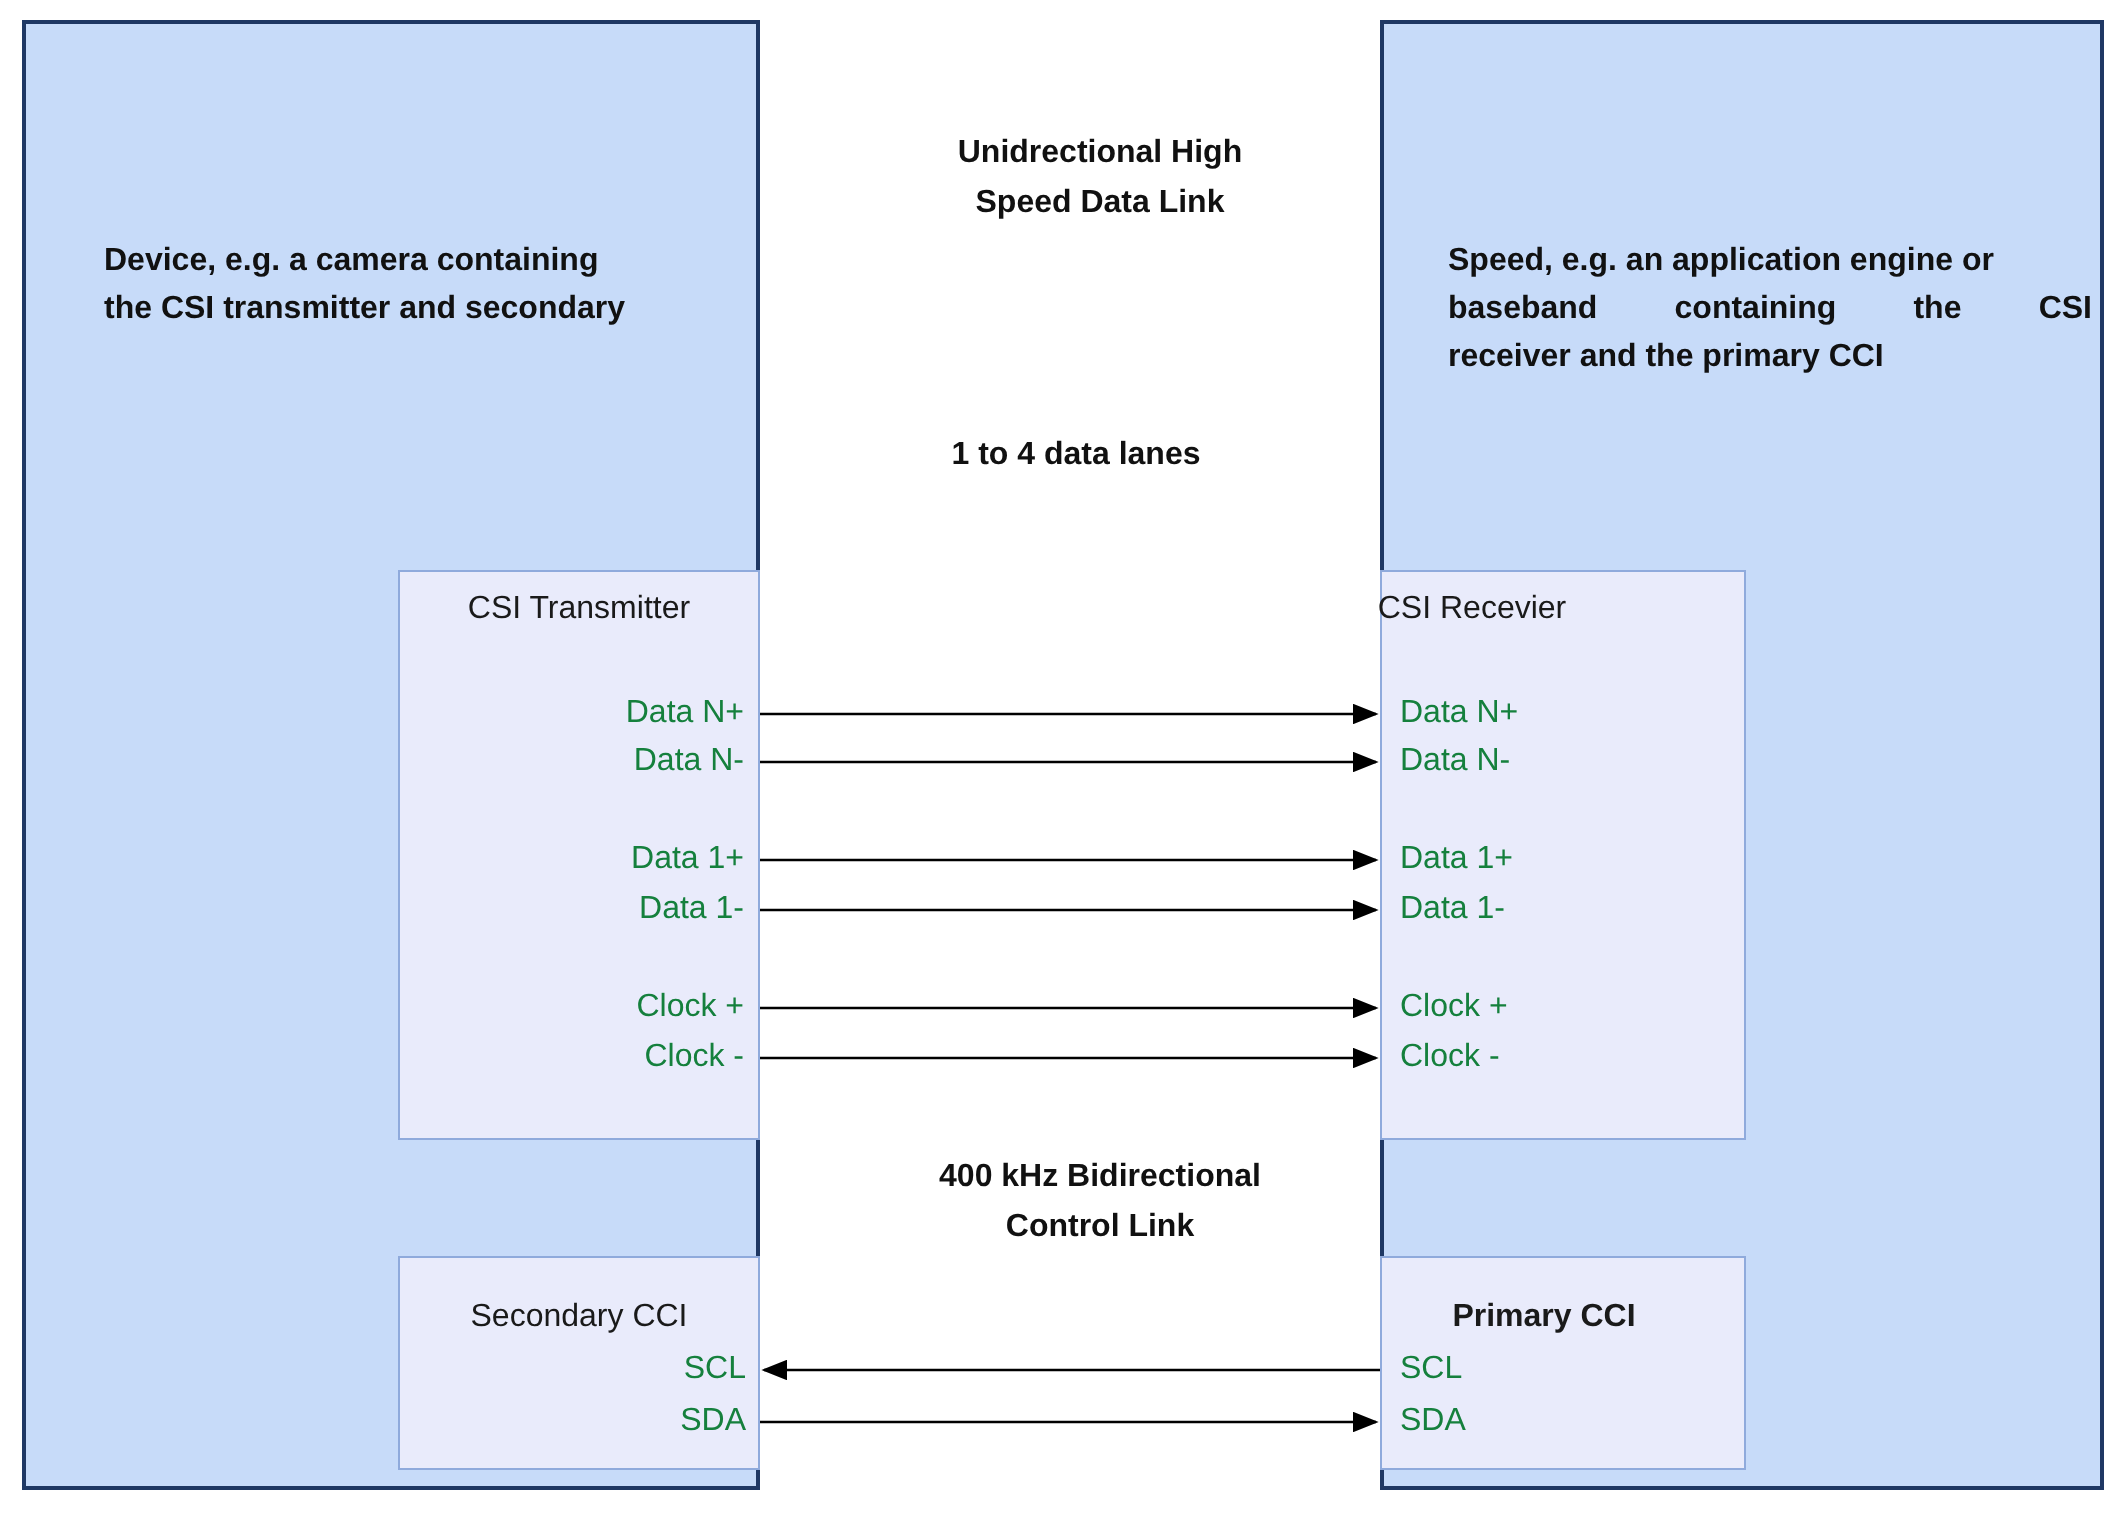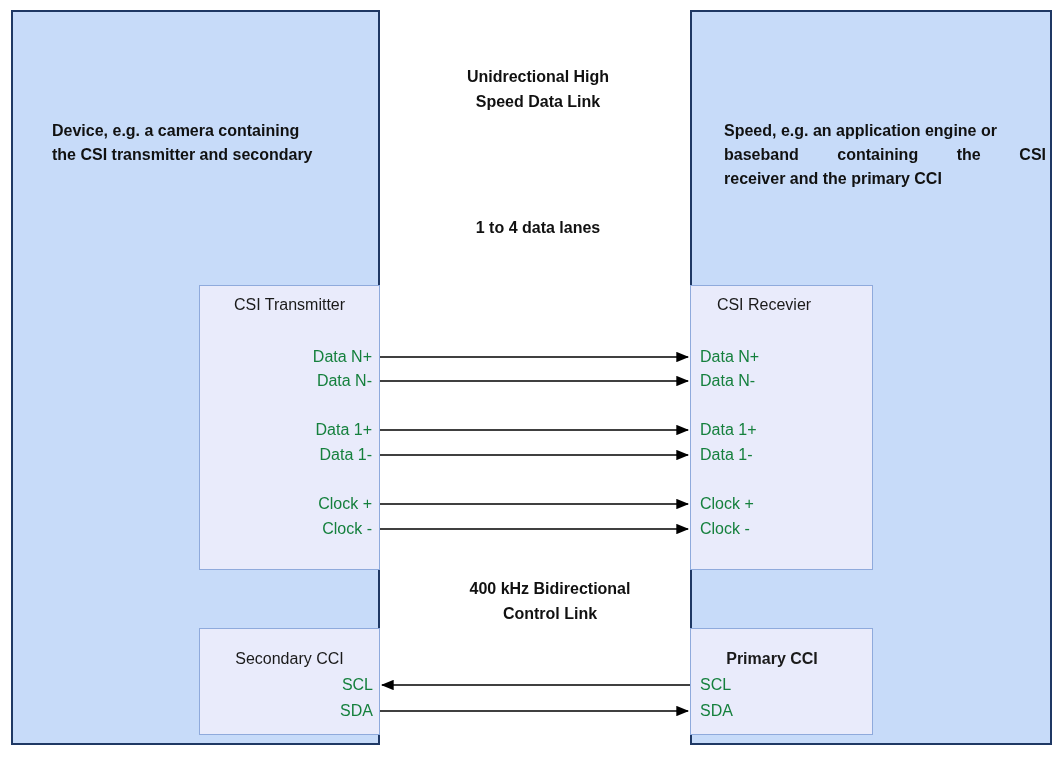--- a/index.html
+++ b/index.html
@@ -43,34 +43,34 @@
   .justify-last { white-space: normal; text-align: justify; text-align-last: justify; }
 
   .center-label {
     position: absolute;
     text-align: center;
     color: #111111;
     font-weight: bold;
     font-size: 16px;
     line-height: 25px;
   }
-  #data-link-label    { left: 380px; top: 64px;  width: 316px; }
+  #data-link-label    { left: 380px; top: 64px;  width: 316px; padding-left: 12px; }
   #lanes-label        { left: 380px; top: 217px; width: 316px; line-height: 22px; }
   #control-link-label { left: 392px; top: 576px; width: 316px; }
 
   .box-title {
     position: absolute;
     color: #1a1a1a;
     font-size: 16px;
     line-height: 22px;
     text-align: center;
     white-space: nowrap;
   }
   #tx-title  { left: 200px; top: 294px; width: 179px; }
-  #rx-title  { left: 683px; top: 294px; width: 162px; }
+  #rx-title  { left: 655px; top: 294px; width: 162px; }
   #sec-title { left: 200px; top: 648px; width: 179px; }
   #pri-title { left: 691px; top: 648px; width: 162px; font-weight: bold; }
 
   .sig {
     position: absolute;
     color: #15803d;
     font-size: 16px;
     height: 22px;
     line-height: 22px;
     white-space: nowrap;

